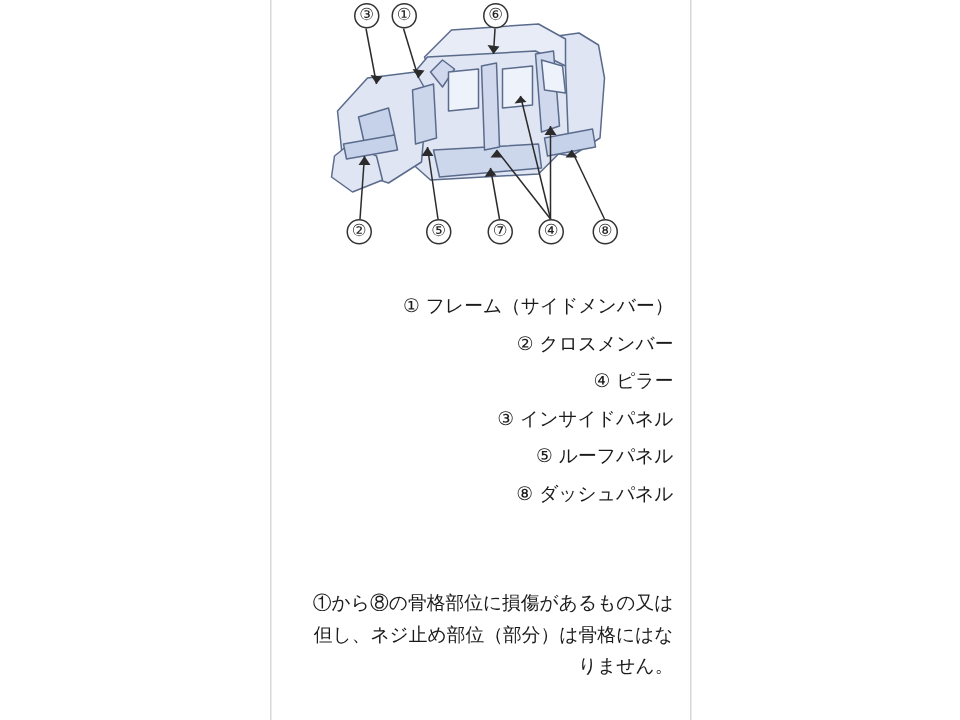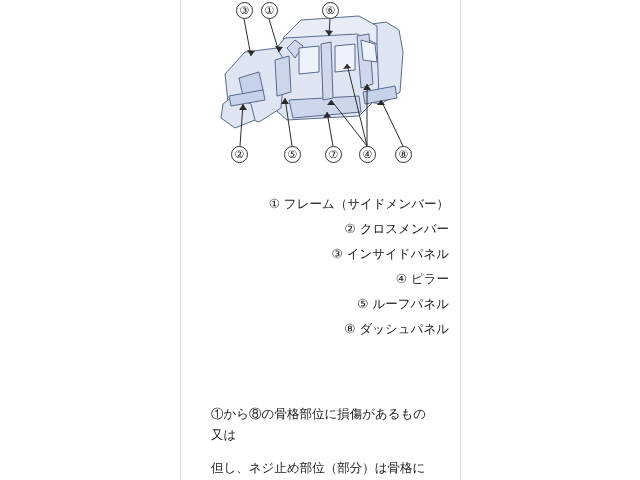--- a/index.html
+++ b/index.html
@@ -75,21 +75,21 @@
   
   .notes {
     position: absolute;
     left: 18px;
     top: 392px;
     width: 250px;
     font-size: 12.5px;
     color: #1a1a1a;
     line-height: 21px;
   }
-  .notes p { margin: 12px; }
+  .notes p { margin: 0; text-align: right; }
 </style>
 </head>
 <body>
 
 <div class="page">
 
   <div class="side-bar left"></div>
   <div class="side-bar right"></div>
 
   <div class="content">
@@ -167,24 +167,24 @@
     </div>
 
     <div class="legend">
       <div class="legend-item">
         <span class="num">①</span><span>フレーム（サイドメンバー）</span>
       </div>
       <div class="legend-item">
         <span class="num">②</span><span>クロスメンバー</span>
       </div>
       <div class="legend-item">
-        <span class="num">③</span><span>インサイドパネル</span>
+        <span class="num">④</span><span>ピラー</span>
       </div>
       <div class="legend-item">
-        <span class="num">④</span><span>ピラー</span>
+        <span class="num">③</span><span>インサイドパネル</span>
       </div>
       <div class="legend-item">
         <span class="num">⑤</span><span>ルーフパネル</span>
       </div>
       <div class="legend-item">
         <span class="num">⑧</span><span>ダッシュパネル</span>
       </div>
     </div>
 
     <div class="notes">

